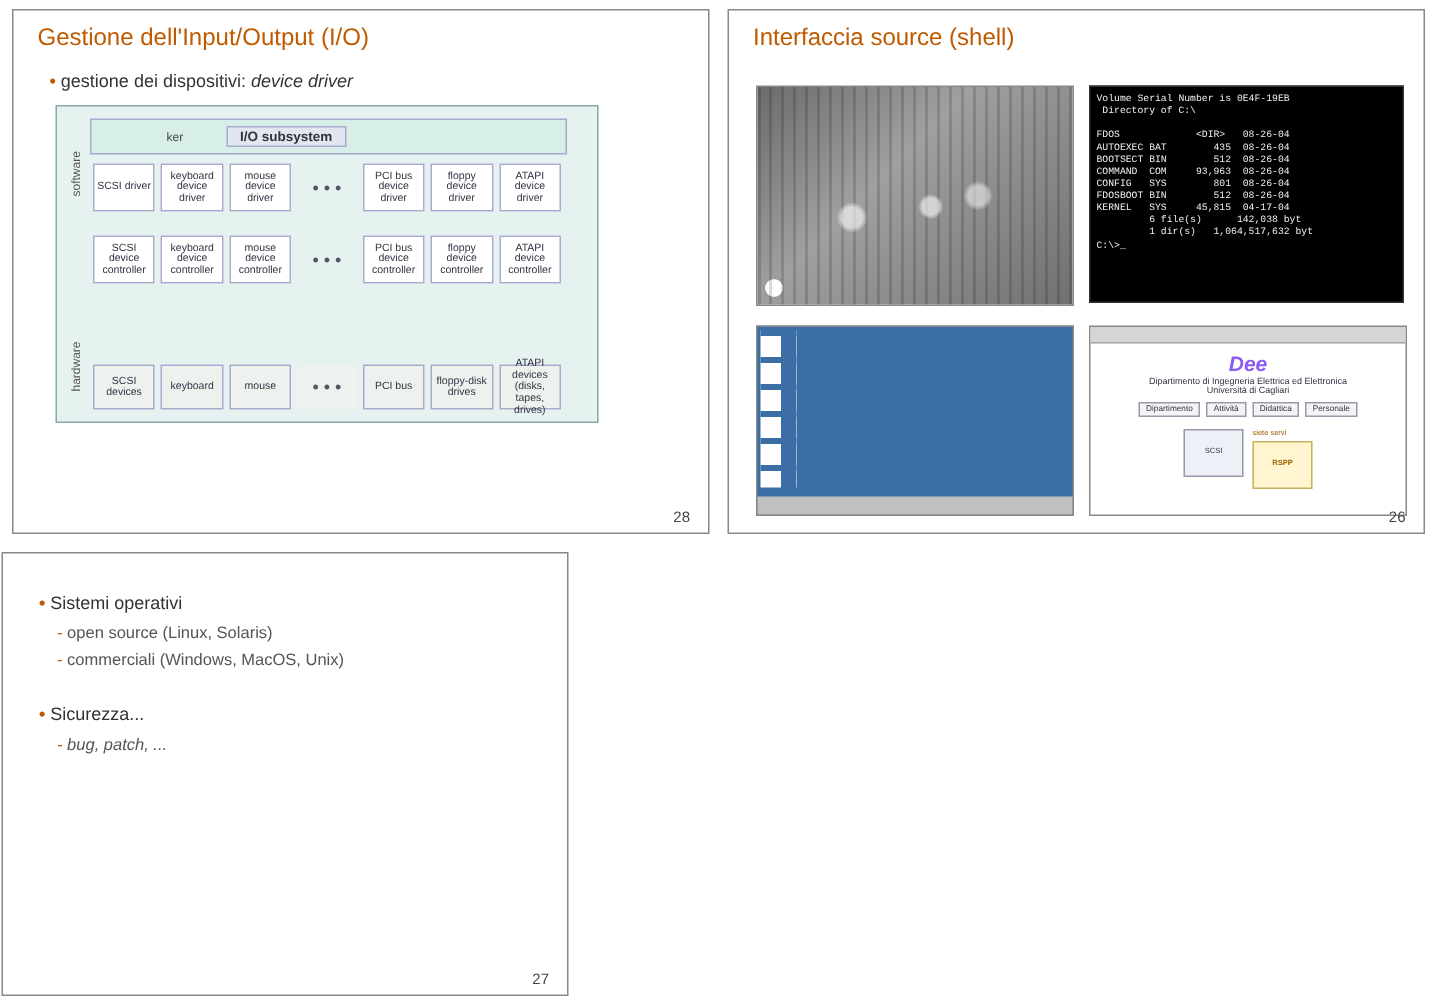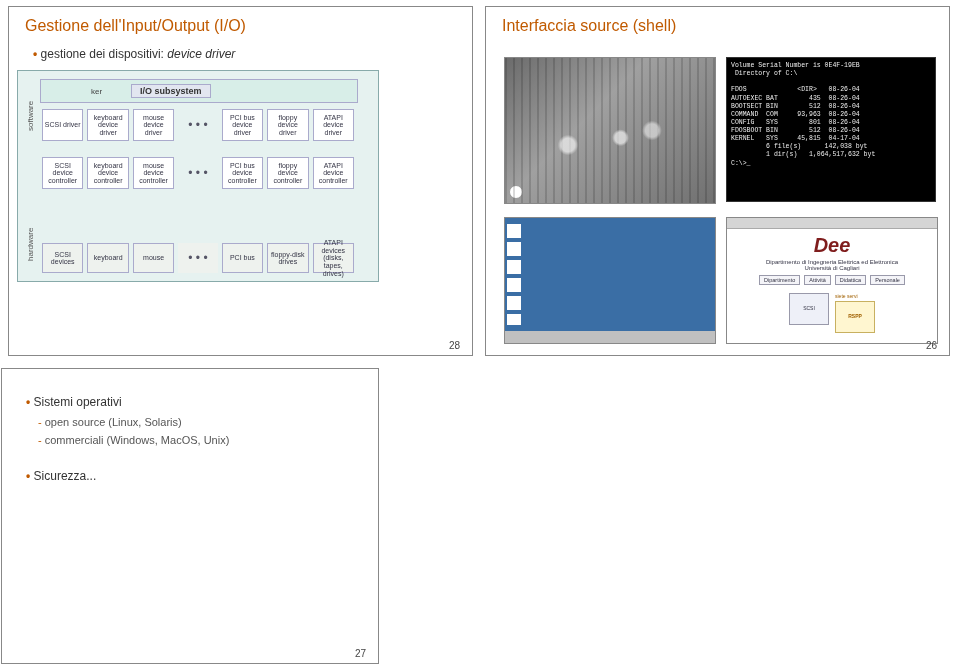--- a/index.html
+++ b/index.html
@@ -70,21 +70,21 @@
   .pagenum {
     position: absolute;
     bottom: 4px;
     right: 12px;
     font-size: 10px;
     color: #444;
   }
   
   .diagram {
     position: relative;
-    margin: 6px 0 0 8px;
+    margin: 6px 0 0 28px;
     width: 360px;
     height: 210px;
     border: 1px solid #8aa;
     background: #e6f2f0;
   }
   .vlabel {
     position: absolute;
     transform: rotate(-90deg);
     transform-origin: left top;
     font-size: 8px;
@@ -241,22 +241,22 @@
     inset: 10px 0 0 0;
     display: flex;
     flex-direction: column;
     align-items: center;
     font-size: 6px;
     color: #334;
     padding-top: 6px;
   }
   .img26d .logo {
     font-style: italic;
-    font-size: 20px;
-    color: #7f1d1d;
+    font-size: 14px;
+    color: #8b5cf6;
     font-weight: bold;
     margin-bottom: 2px;
   }
   .img26d .links {
     display: flex;
     gap: 4px;
     margin: 4px 0;
   }
   .img26d .links span {
     border: 1px solid #99a;
@@ -390,15 +390,16 @@
   <div class="pagenum">26</div>
 </div>
 
 <div class="slide slide-27">
   <div class="bullets" style="padding-top:24px;">
     <div class="b1">Sistemi operativi</div>
     <div class="b2">open source (Linux, Solaris)</div>
     <div class="b2">commerciali (Windows, MacOS, Unix)</div>
     <div style="height:18px;"></div>
     <div class="b1">Sicurezza...</div>
+    <div class="b2 em">bug, patch, ...</div>
   </div>
   <div class="pagenum">27</div>
 </div>
 
 </body></html>

